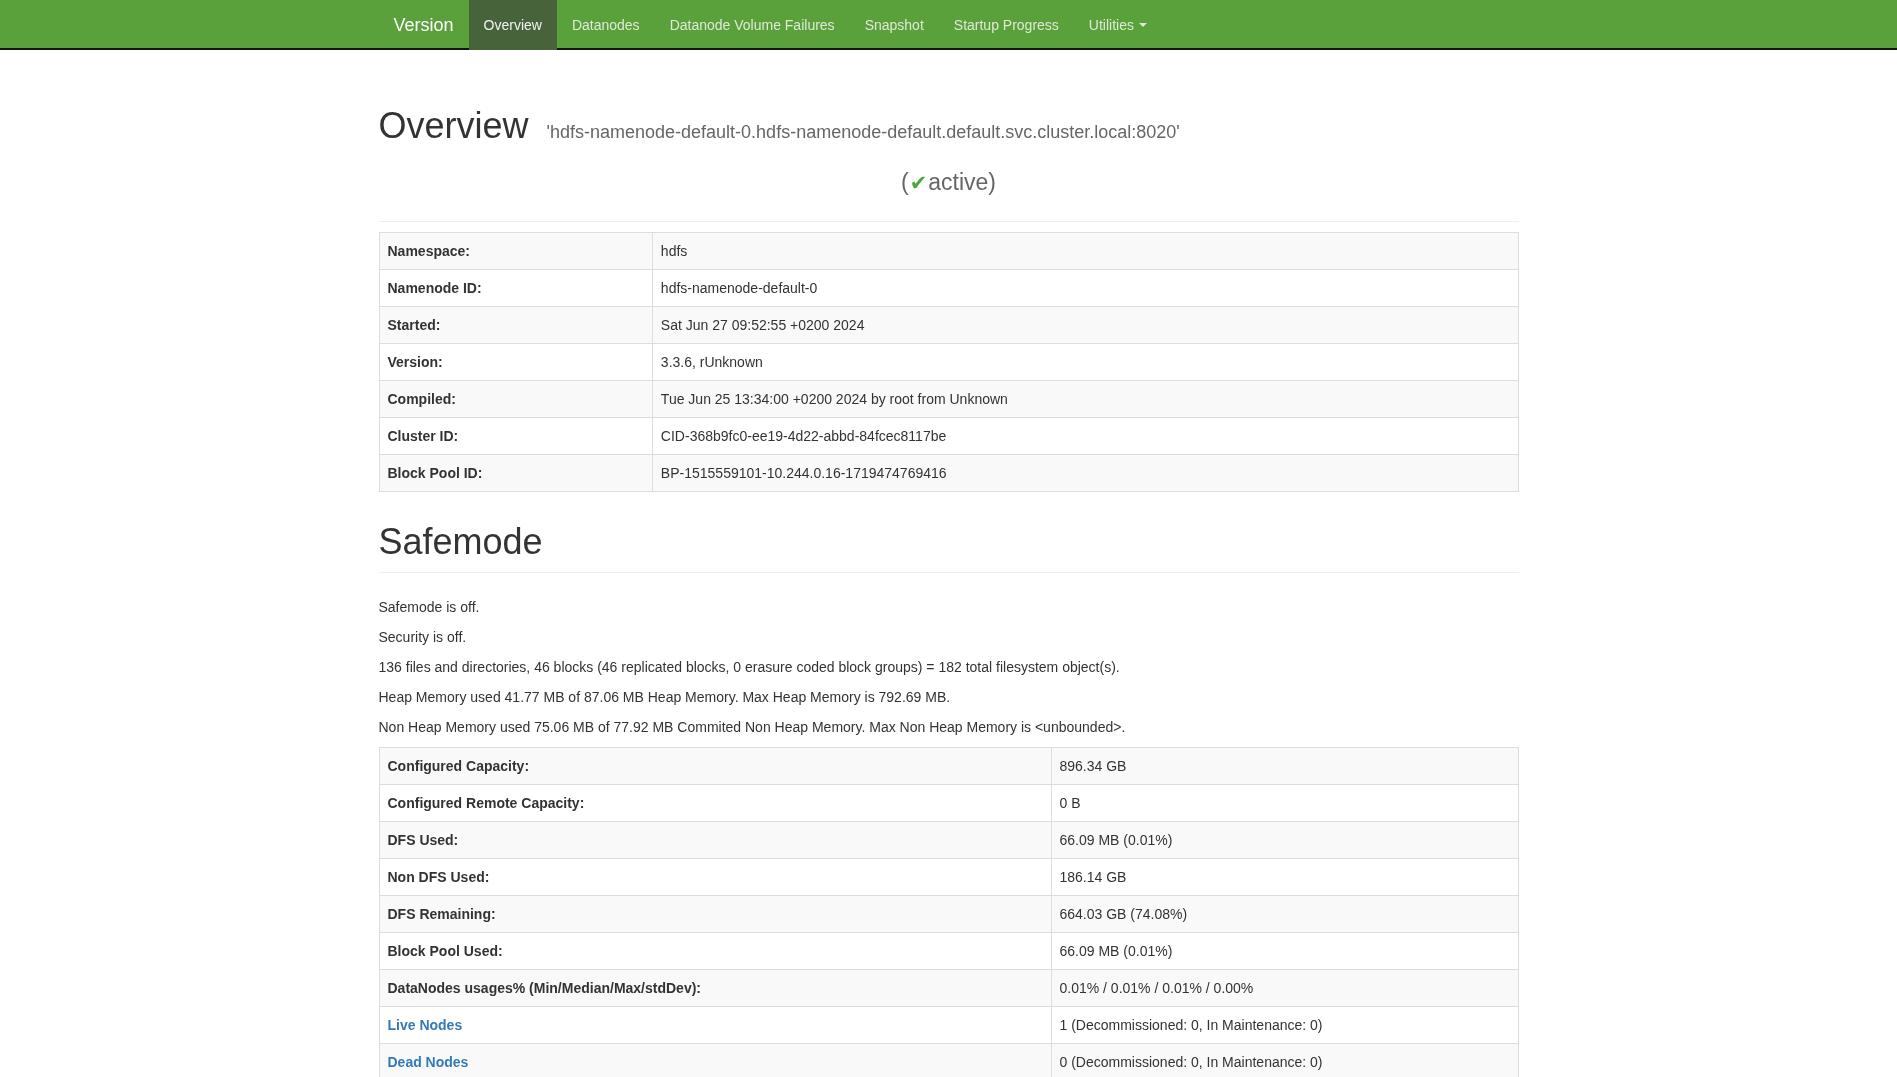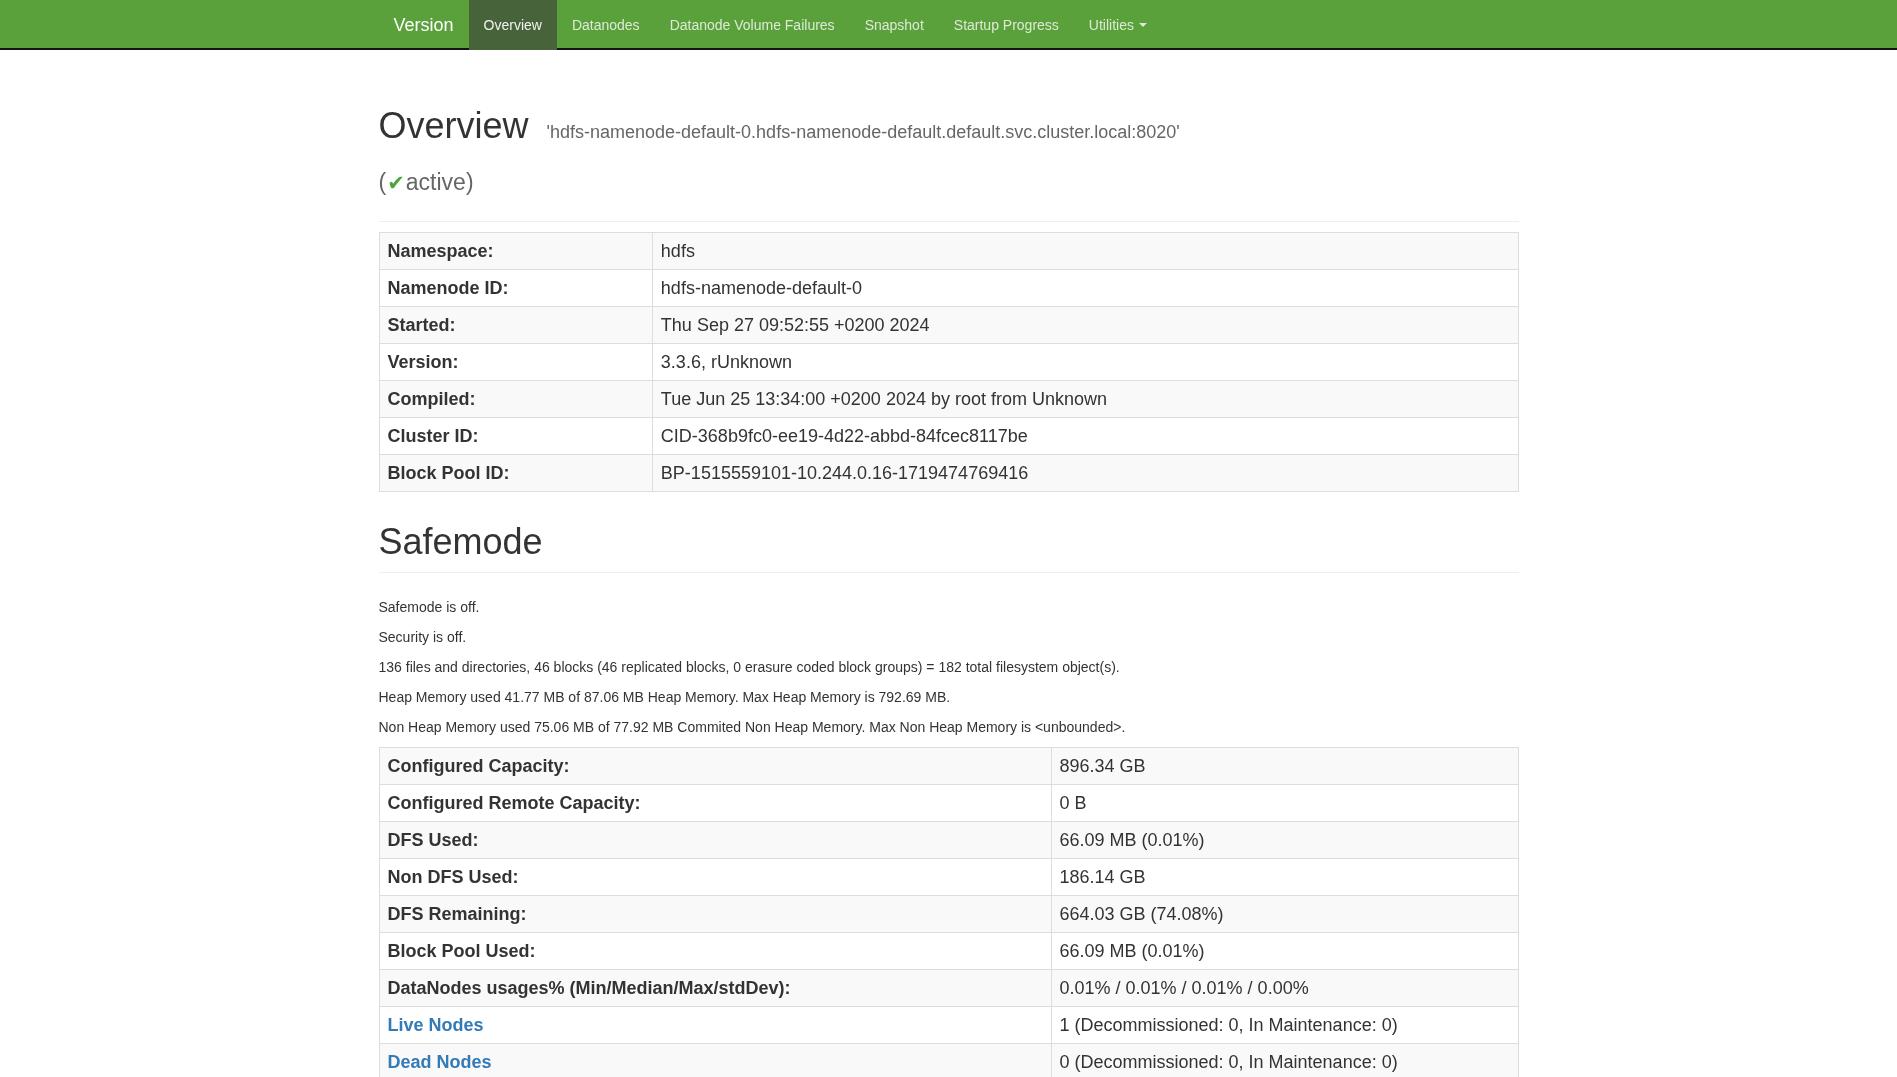--- a/index.html
+++ b/index.html
@@ -39,28 +39,28 @@
   .container { width: 1170px; margin: 0 auto; padding: 0 15px; }
 
   .page-header { border-bottom: 1px solid #eee; }
   .page-header.first { margin: 56px 0 10px; padding-bottom: 22px; }
   .page-header.summary-header { margin: 30px 0 24px; padding-bottom: 10px; }
   h1 {
     margin: 0; font-size: 36px; line-height: 40px;
     font-weight: 400; color: #333;
   }
   h1 .sub { font-size: 18px; color: #666; font-weight: 400; margin-left: 8px; }
-  .title-status { margin-top: 14px; font-size: 23px; color: #666; line-height: 32px; }
+  .title-status { margin-top: 14px; font-size: 23px; color: #666; line-height: 32px; text-align: center; }
   .check-glyph { color: #4ca63c; font-size: 21px; padding: 0 1px; }
 
   
   table.grid {
     width: 100%; border-collapse: collapse;
     border: 1px solid #ddd; margin: 10px 0 20px 0;
-    font-size: 18px;
+    font-size: 14px;
   }
   table.grid th, table.grid td {
     border: 1px solid #ddd; padding: 8px;
     text-align: left; vertical-align: top; line-height: 20px;
   }
   table.grid th { font-weight: bold; color: #333; }
   table.grid tbody tr:nth-child(odd) { background: #f9f9f9; }
   table.info-table th { width: 24%; }
   table.summary-table th { width: 59%; }
   table.summary-table { margin-top: 0; }
@@ -116,21 +116,21 @@
       <tr>
         <th>Namespace:</th>
         <td>hdfs</td>
       </tr>
       <tr>
         <th>Namenode ID:</th>
         <td>hdfs-namenode-default-0</td>
       </tr>
       <tr>
         <th>Started:</th>
-        <td>Thu Sep 27 09:52:55 +0200 2024</td>
+        <td>Sat Jun 27 09:52:55 +0200 2024</td>
       </tr>
       <tr>
         <th>Version:</th>
         <td>3.3.6, rUnknown</td>
       </tr>
       <tr>
         <th>Compiled:</th>
         <td>Tue Jun 25 13:34:00 +0200 2024 by root from Unknown</td>
       </tr>
       <tr>

